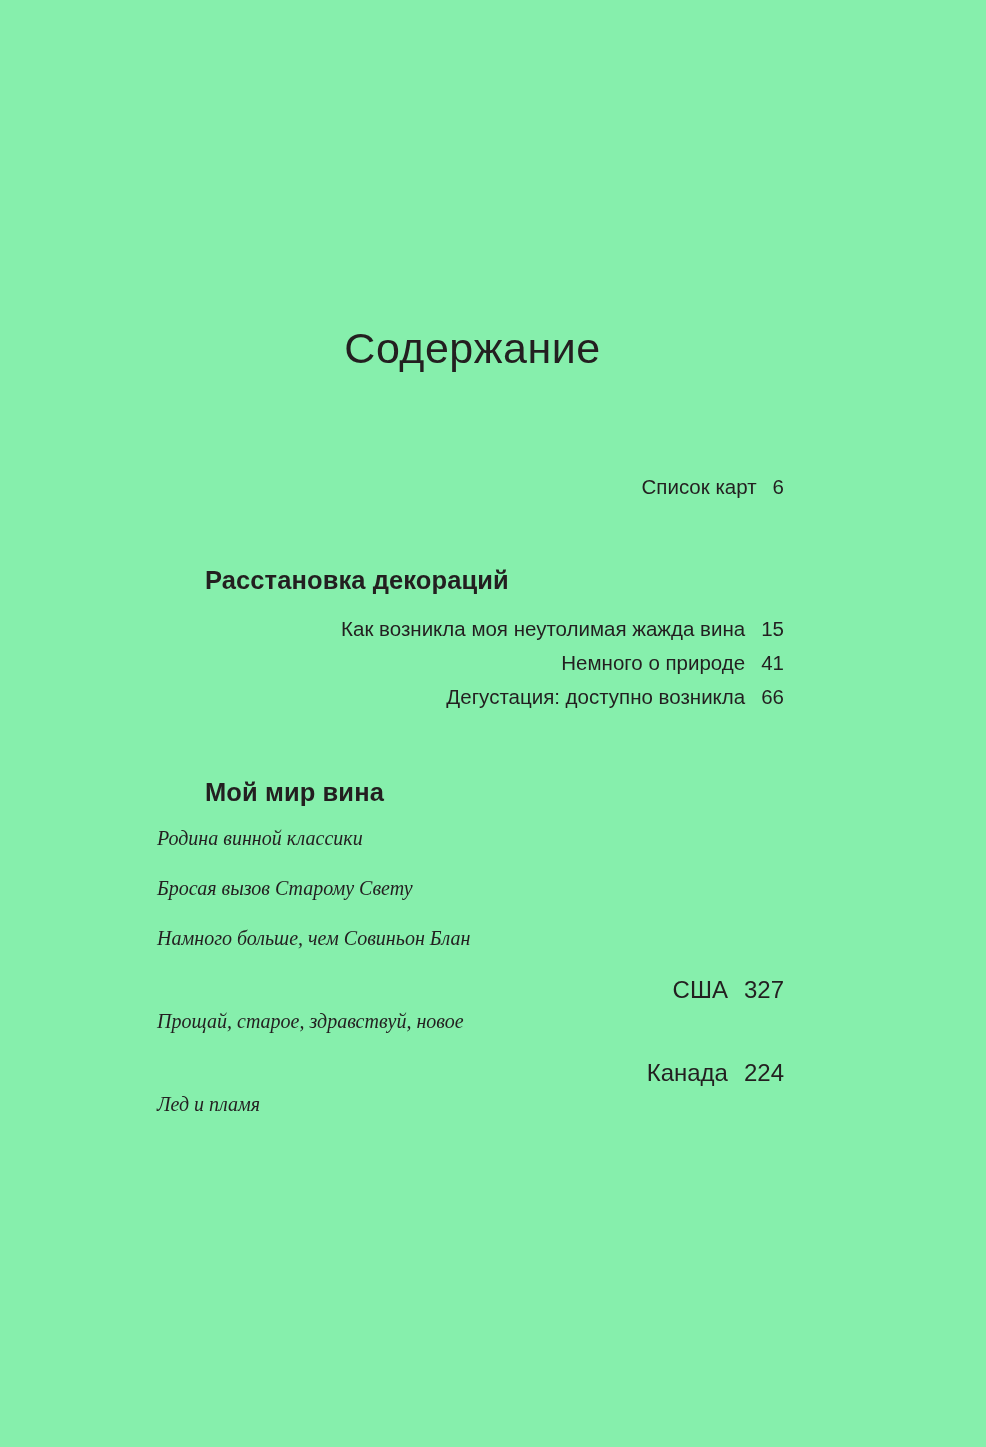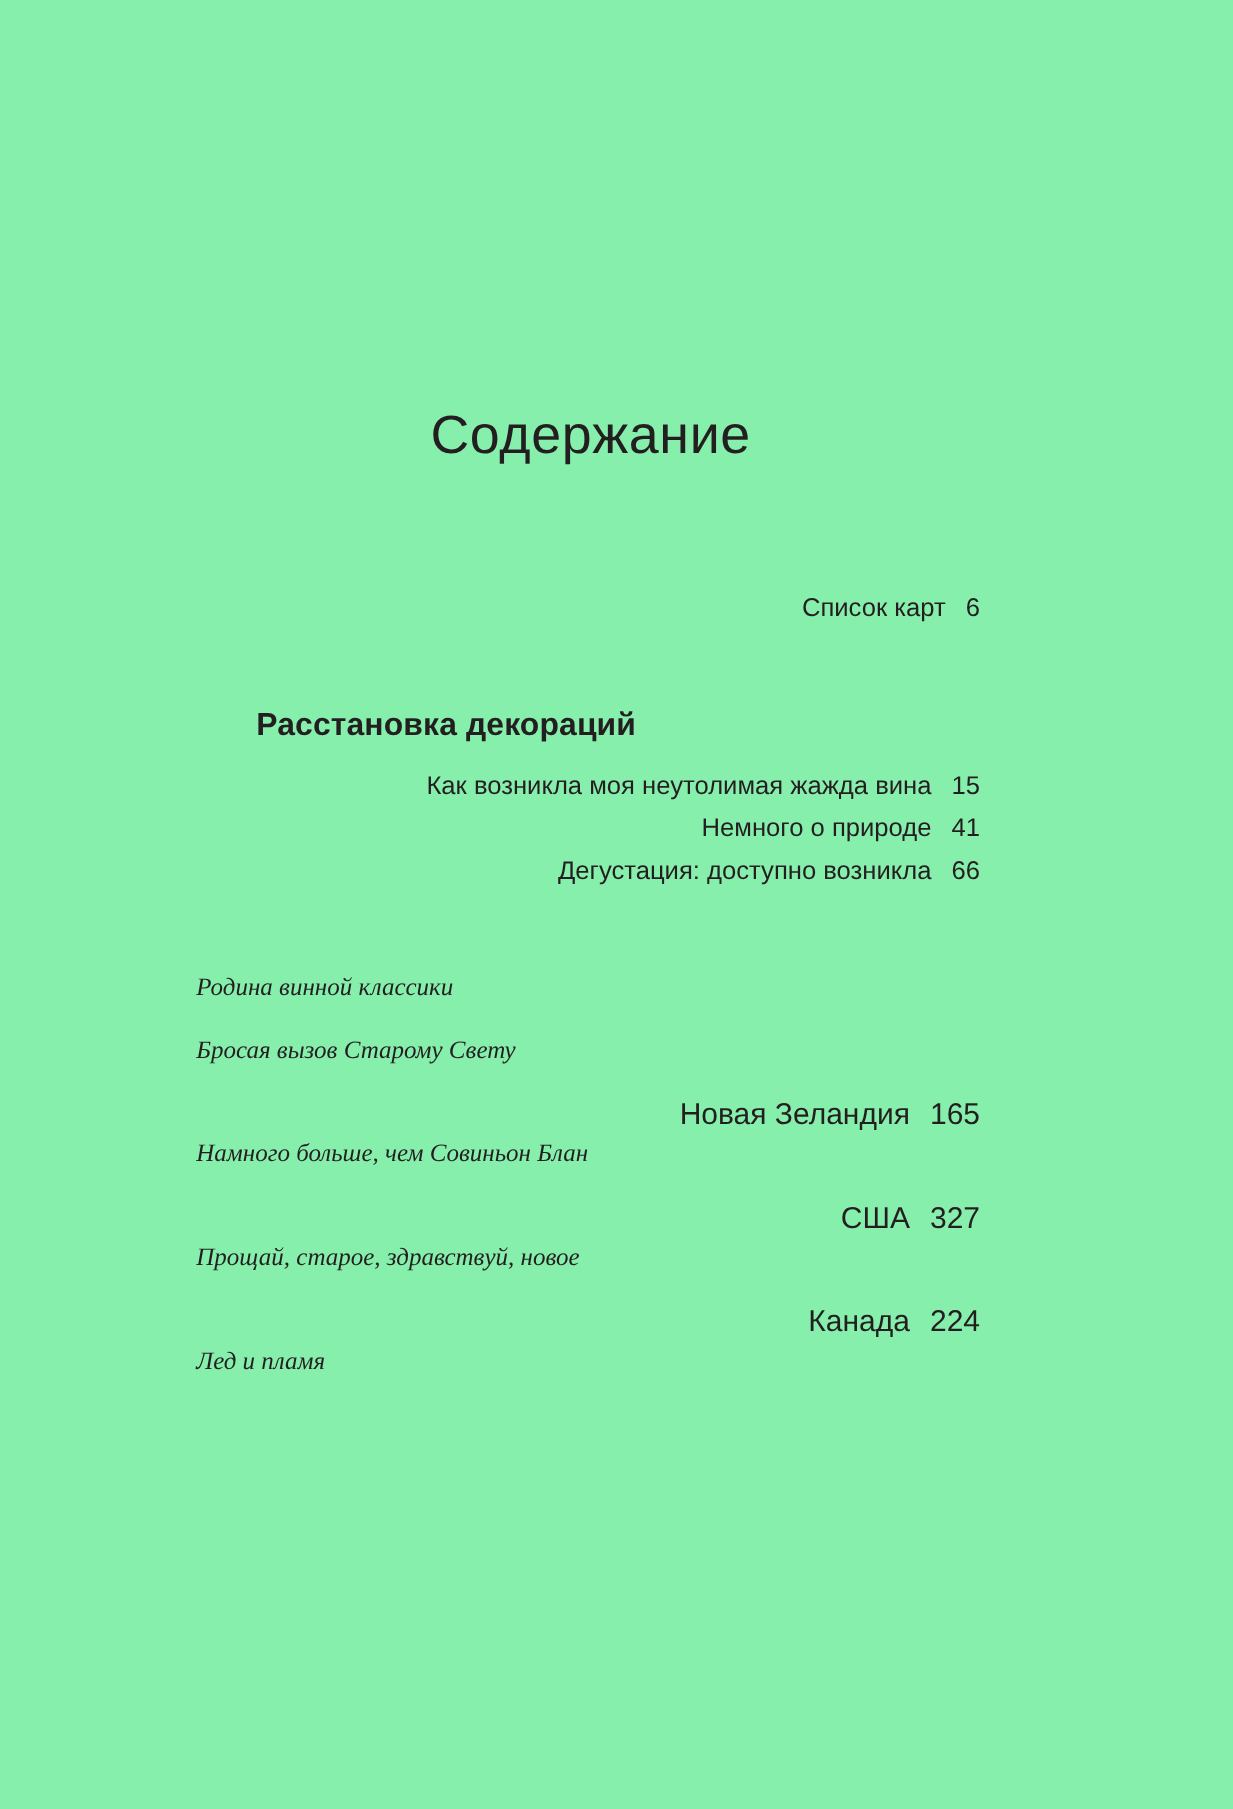--- a/index.html
+++ b/index.html
@@ -161,36 +161,33 @@
           <span class="page-num">41</span>
         </div>
         <div class="row chapter-row">
           <span class="label">Дегустация: доступно возникла</span>
           <span class="page-num">66</span>
         </div>
       </div>
     </div>
 
     <div class="section section-gap-2">
+      <div class="section-heading">Мой мир вина</div>
 
       <div class="country-list">
 
         <div class="country-block">
           <div class="country-sub">Родина винной классики</div>
         </div>
 
         <div class="country-block">
           <div class="country-sub">Бросая вызов Старому Свету</div>
         </div>
 
         <div class="country-block">
-          <div class="row">
-            <span class="label">Новая Зеландия</span>
-            <span class="page-num">165</span>
-          </div>
           <div class="country-sub">Намного больше, чем Совиньон Блан</div>
         </div>
 
         <div class="country-block">
           <div class="row">
             <span class="label">США</span>
             <span class="page-num">327</span>
           </div>
           <div class="country-sub">Прощай, старое, здравствуй, новое</div>
         </div>

